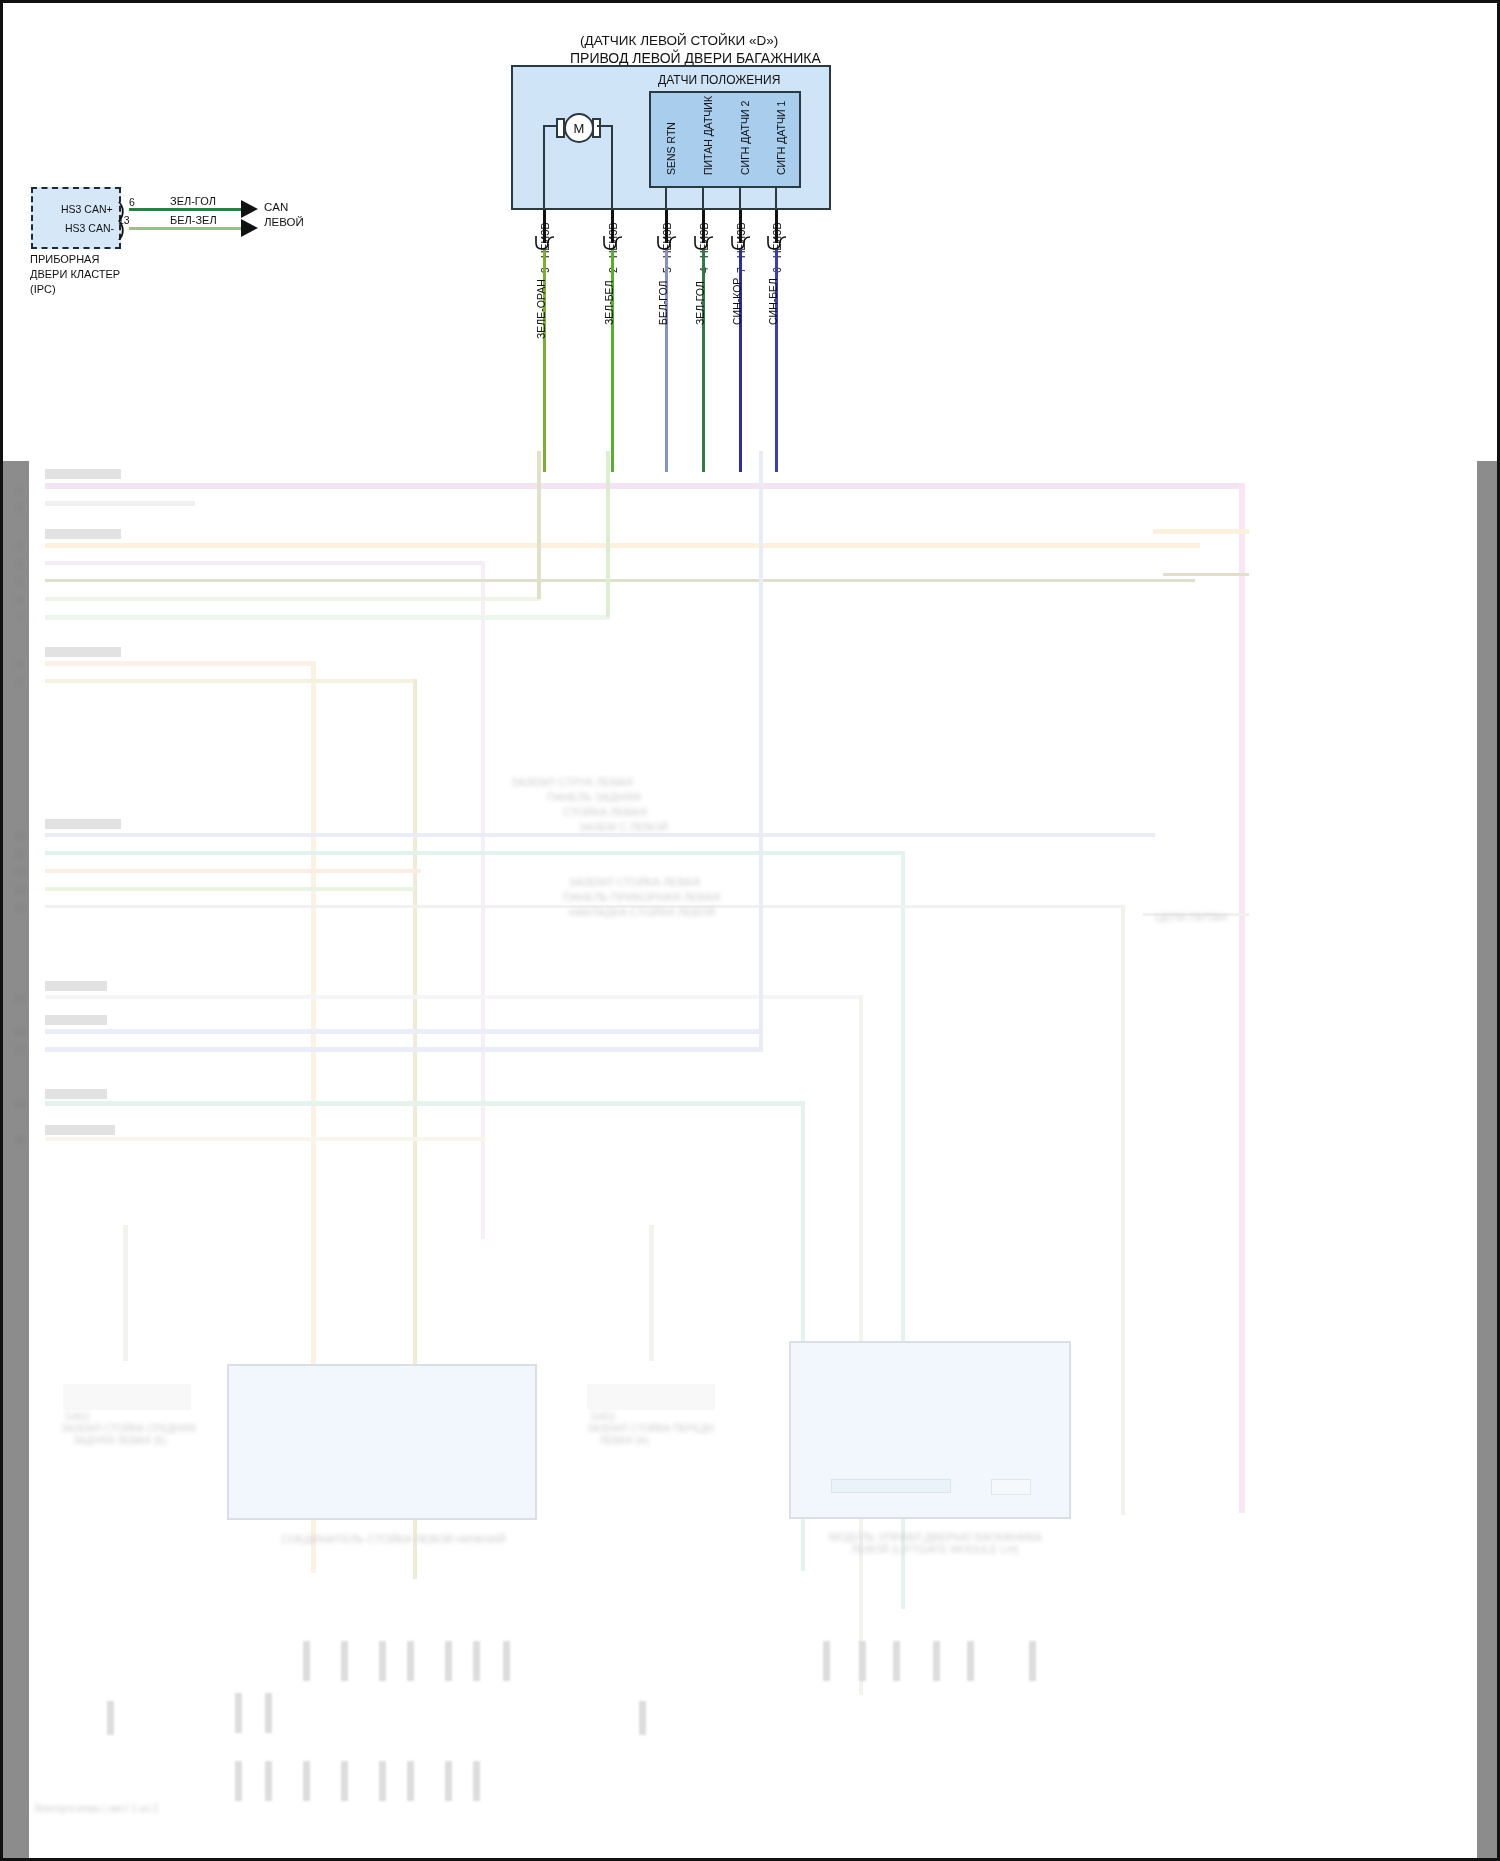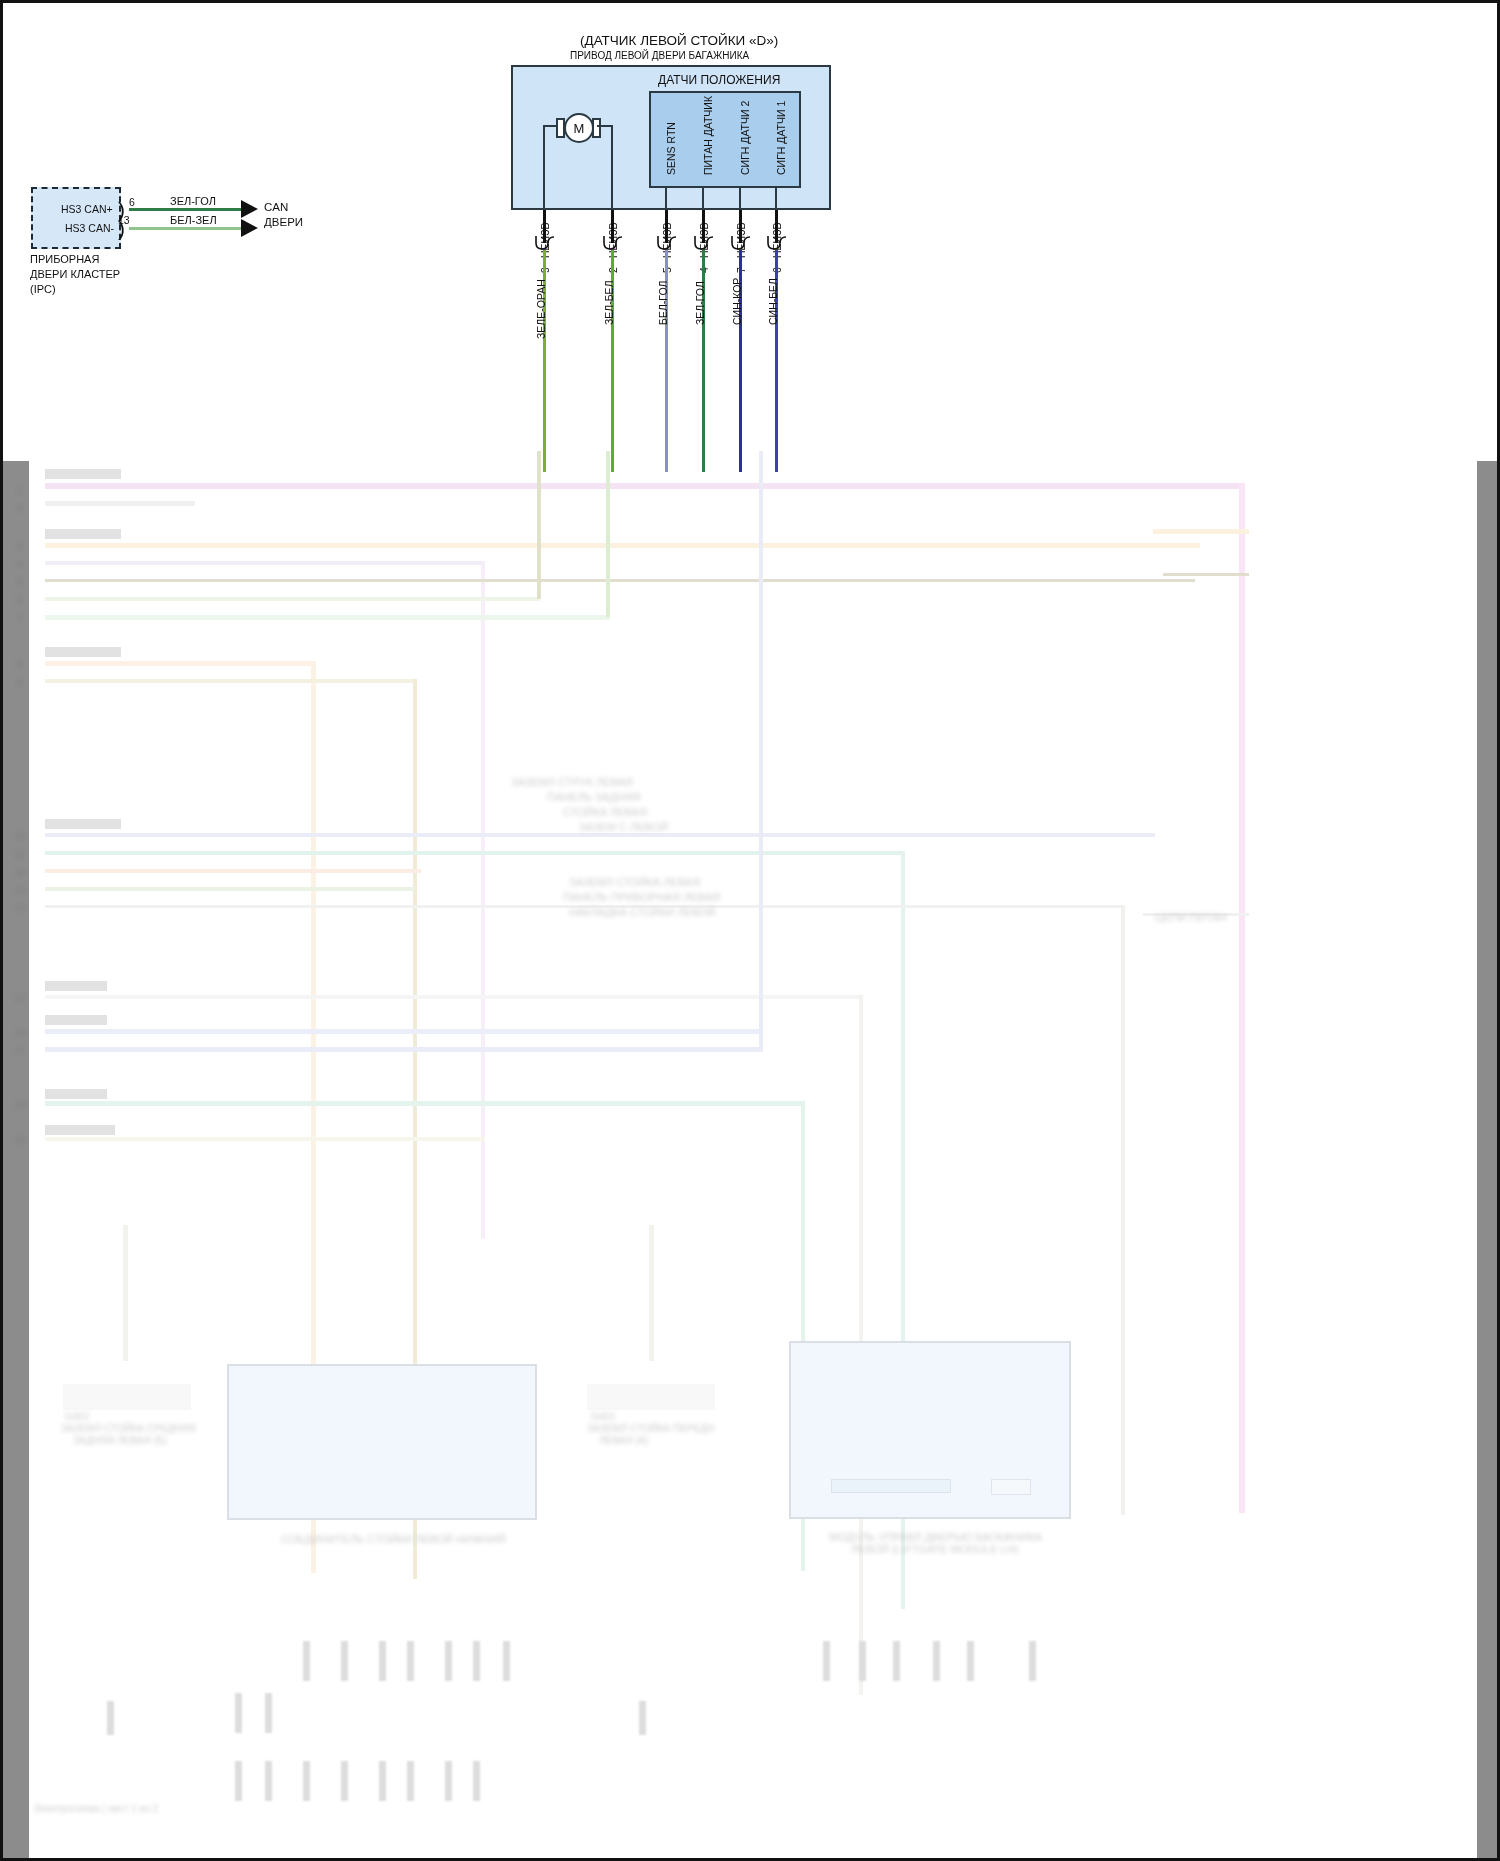--- a/index.html
+++ b/index.html
@@ -48,21 +48,21 @@
   #faded .conn-blk{position:absolute;background:#8d8d8d;filter:blur(1.3px);}
   .sidebar-l{position:absolute;left:0;top:458px;width:26px;height:1403px;background:#8c8c8c;}
   .sidebar-r{position:absolute;left:1474px;top:458px;width:26px;height:1403px;background:#8c8c8c;}
 </style>
 </head>
 <body>
 
 <div id="page">
 
   <div class="txt" style="left:577px;top:30px;font-size:13.5px;">(ДАТЧИК ЛЕВОЙ СТОЙКИ «D»)</div>
-  <div class="txt" style="left:567px;top:47px;font-size:10px;">ПРИВОД ЛЕВОЙ ДВЕРИ БАГАЖНИКА</div>
+  <div class="txt" style="left:567px;top:47px;font-size:14px;">ПРИВОД ЛЕВОЙ ДВЕРИ БАГАЖНИКА</div>
 
   <div class="box mod-main" style="left:508px;top:62px;width:320px;height:145px;"></div>
 
   <div class="txt" style="left:655px;top:70px;font-size:12px;">ДАТЧИ ПОЛОЖЕНИЯ</div>
 
   <div class="box mod-sensor" style="left:646px;top:88px;width:152px;height:97px;"></div>
 
   <div class="vtxt" style="left:662px;top:172px;font-size:10.5px;">SENS RTN</div>
   <div class="vtxt" style="left:699px;top:172px;font-size:10.5px;">ПИТАН ДАТЧИК</div>
   <div class="vtxt" style="left:736px;top:172px;font-size:10.5px;">СИГН ДАТЧИ 2</div>
@@ -149,21 +149,21 @@
 
   <div class="txt" style="left:167px;top:192px;font-size:11px;">ЗЕЛ-ГОЛ</div>
   <div class="txt" style="left:167px;top:211px;font-size:11px;">БЕЛ-ЗЕЛ</div>
 
   <div class="abs" style="left:126px;top:205px;width:112px;height:3px;background:#2f7d46;"></div>
   <div class="abs" style="left:126px;top:224px;width:112px;height:3px;background:#8fc48f;"></div>
   <div class="arrowhead" style="left:238px;top:197px;"></div>
   <div class="arrowhead" style="left:238px;top:216px;"></div>
 
   <div class="txt" style="left:261px;top:198px;font-size:11.5px;">CAN</div>
-  <div class="txt" style="left:261px;top:213px;font-size:11.5px;">ДВЕРИ</div>
+  <div class="txt" style="left:261px;top:213px;font-size:11.5px;">ЛЕВОЙ</div>
 
   <div class="txt" style="left:27px;top:250px;font-size:11px;">ПРИБОРНАЯ</div>
   <div class="txt" style="left:27px;top:265px;font-size:11px;">ДВЕРИ КЛАСТЕР</div>
   <div class="txt" style="left:27px;top:280px;font-size:11px;">(IPC)</div>
 
   <div class="sidebar-l"></div>
   <div class="sidebar-r"></div>
 
   <div id="faded">
 

